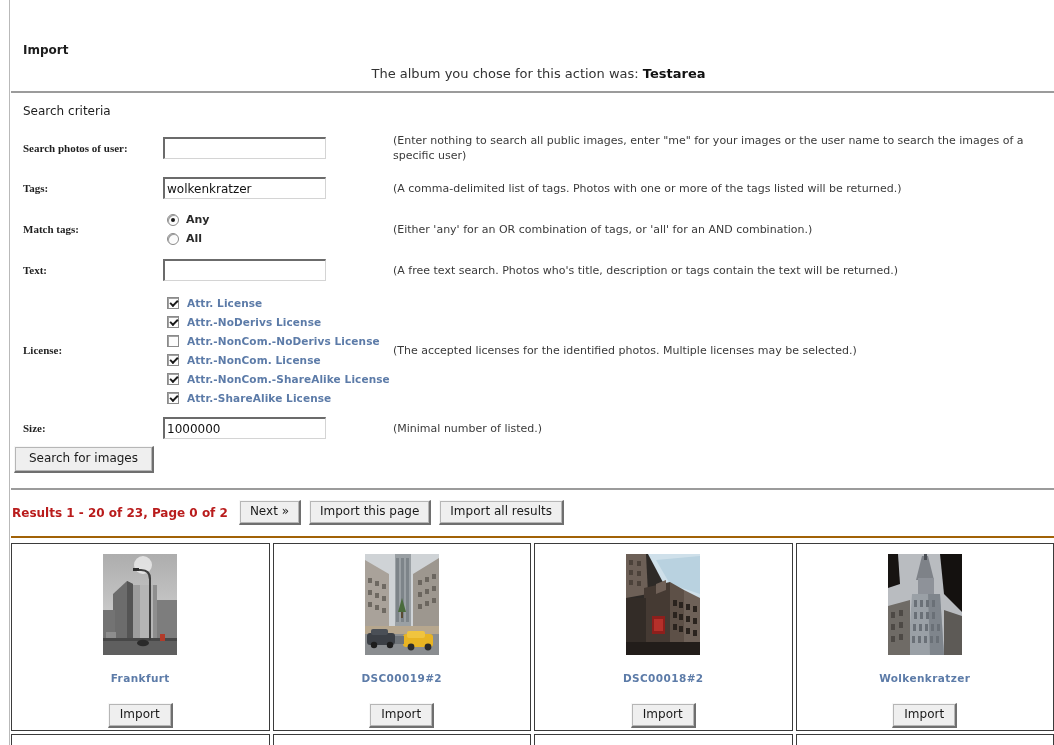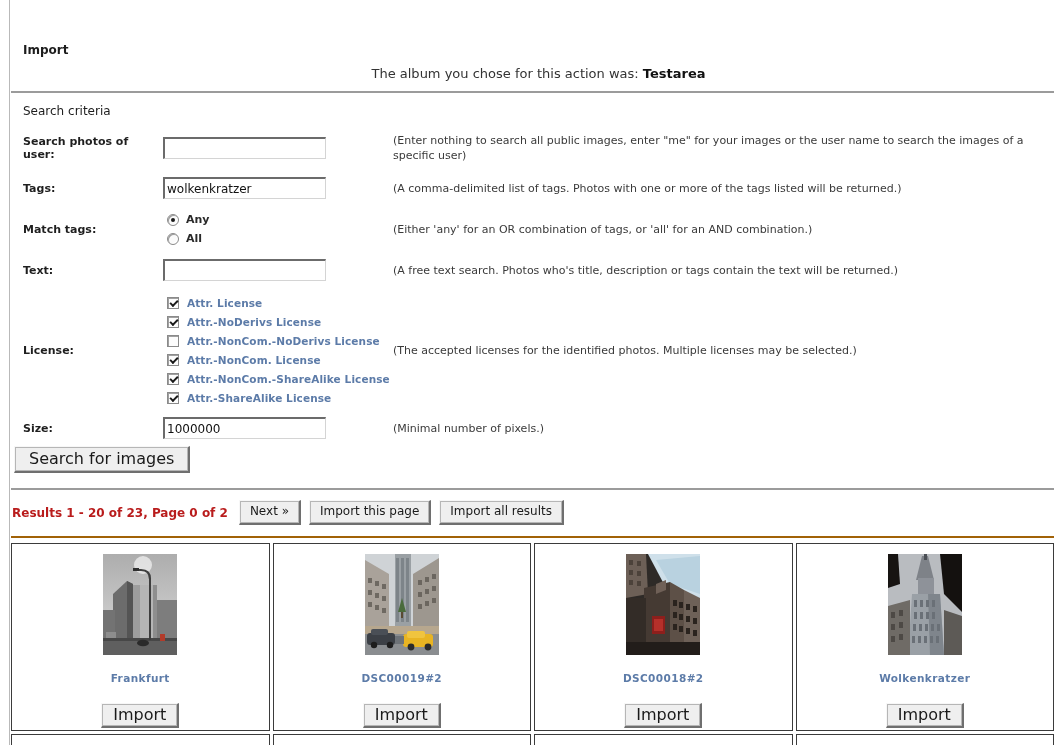--- a/index.html
+++ b/index.html
@@ -97,20 +97,21 @@
     padding: 0;
   }
   td.lbl {
     width: 140px;
     font-weight: bold;
     font-size: 11px;
     color: #1f1f1f;
     padding-left: 8px;
     padding-right: 4px;
     vertical-align: middle;
+    font-family: Liberation Serif, serif;
   }
   td.ctl { width: 230px; }
   td.hint {
     font-size: 11px;
     color: #3a3a3a;
     line-height: 15px;
     padding-left: 4px;
     vertical-align: middle;
   }
 
@@ -198,21 +199,21 @@
     font-weight: bold;
     color: #5c7ba8;
     letter-spacing: 0.1px;
     white-space: nowrap;
   }
 
   
   .btn {
     display: inline-block;
     font-family: "DejaVu Sans", "Liberation Sans", sans-serif;
-    font-size: 16px;
+    font-size: 12px;
     color: #1a1a1a;
     background: #efefef;
     padding: 3px 11px 4px 11px;
     border-top: 1px solid #f7f7f7;
     border-left: 1px solid #f7f7f7;
     border-right: 2px solid #6f6f6f;
     border-bottom: 2px solid #6f6f6f;
     box-shadow: 0 0 0 1px #b6b6b6 inset;
     box-sizing: border-box;
     cursor: pointer;
@@ -390,21 +391,21 @@
           </div>
         </td>
         <td class="hint">(The accepted licenses for the identified photos. Multiple licenses may be selected.)</td>
       </tr>
 
       <tr class="row-size">
         <td class="lbl">Size:</td>
         <td class="ctl">
           <input class="txt" type="text" value="1000000" style="">
         </td>
-        <td class="hint">(Minimal number of pixels.)</td>
+        <td class="hint">(Minimal number of listed.)</td>
       </tr>
     </tbody>
       </table>
   </div>
 
   <div class="searchbtn-wrap">
     <span class="btn search">Search for images</span>
   </div>
 
   <div class="divider"></div>

